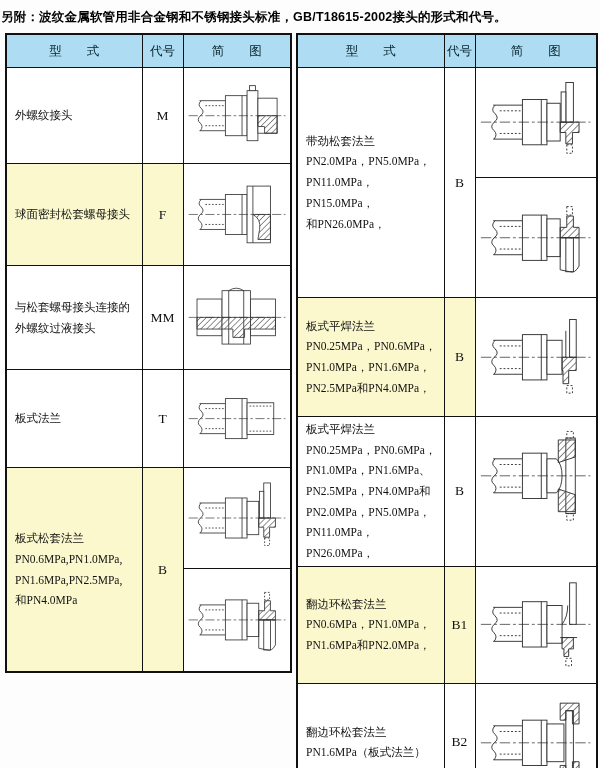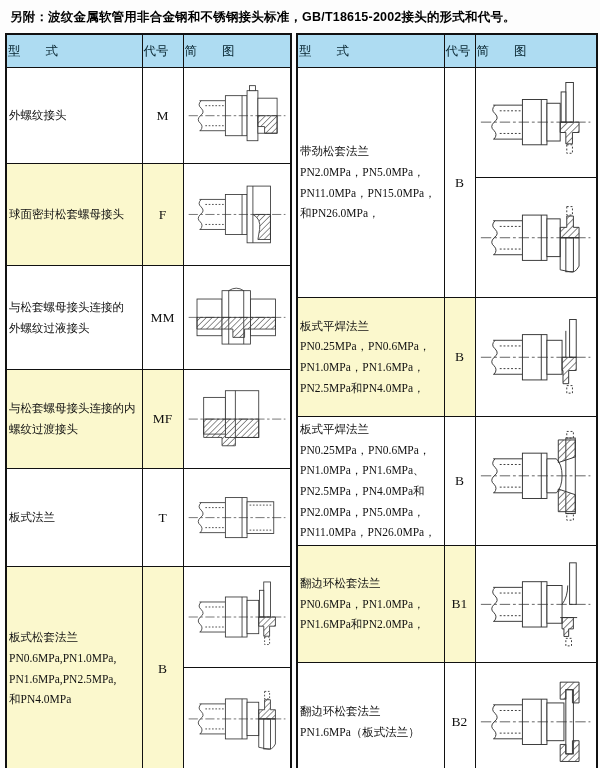--- a/index.html
+++ b/index.html
@@ -2,34 +2,34 @@
 <html style="--header-bg: #aedcf2; --hl-bg: #fbf8cd;"><head>
 <meta charset="utf-8">
 <style>
   html,body{margin:0;padding:0;}
   body{
     width:600px;height:768px;background:#fdfdfd;
     font-family:"Liberation Sans", sans-serif;color:#111;
     overflow:hidden;
   }
   .page-title{
-    margin:9px 0 7px 10px;font-size:12.5px;font-weight:bold;color:#000;
+    margin:9px 0 7px 1px;font-size:12.5px;font-weight:bold;color:#000;
     letter-spacing:0.2px;
   }
   .tables-wrap{display:flex;gap:4px;padding-left:5px;align-items:flex-start;}
   table{border-collapse:collapse;table-layout:fixed;background:#fff;}
   table, td, th{border:1px solid #111;}
   table{border:2px solid #111;}
   th{
     background:var(--header-bg,#aedcf2);font-size:12.5px;font-weight:normal;
-    height:30px;text-align:left;color:#06232e;
+    height:30px;text-align:center;color:#06232e;
     font-family:"Liberation Serif", serif;
   }
   td{padding:0;vertical-align:middle;overflow:hidden;}
-  td.type{padding:2px 4px 2px 2px;}
+  td.type{padding:2px 4px 2px 8px;}
   .type-text{
     white-space:pre-line;font-size:11.5px;line-height:1.8;
     font-family:"Liberation Serif", serif;color:#111;
   }
   td.code{
     text-align:center;font-family:"Liberation Serif", serif;
     font-size:13.5px;color:#111;
   }
   td.diag{vertical-align:top;}
   .diag-stack{display:flex;flex-direction:column;width:100%;height:100%;}
@@ -128,38 +128,20 @@
             <div class="diag-stack" style="height: 103px;">
               <div class="diagram">
                 <svg viewBox="0 0 120 96" preserveAspectRatio="xMidYMid meet">
                   <rect x="12" y="26" width="30" height="44" fill="#fff" stroke="#333333"></rect>
      <rect x="76" y="26" width="30" height="44" fill="#fff" stroke="#333333"></rect>
      <rect x="42" y="16" width="34" height="64" fill="#fff" stroke="#333333"></rect>
      <path d="M50 16 q9 -6 18 0" fill="none" stroke="#333333"></path>
      <line x1="50" y1="16" x2="50" y2="80" stroke="#333333"></line>
      <line x1="68" y1="16" x2="68" y2="80" stroke="#333333"></line>
      <path d="M12 48 h94 v14 h-37 v10 h-14 v-10 h-43 z" fill="url(#hatch)" stroke="#333333"></path>
-                  <line x1="2" y1="48" x2="118" y2="48" stroke="#333333" stroke-width="0.8" stroke-dasharray="11 3 3 3"></line>
-                </svg>
-              </div>
-            </div>
-          </td>
-        </tr>
-        <tr class="hl" style="height: 98px;">
-          <td class="type"><span class="type-text">与松套螺母接头连接的内
-螺纹过渡接头</span></td>
-          <td class="code"><span>MF</span></td>
-          <td class="diag">
-            <div class="diag-stack" style="height: 98px;">
-              <div class="diagram">
-                <svg viewBox="0 0 120 96" preserveAspectRatio="xMidYMid meet">
-                  <rect x="20" y="22" width="26" height="44" fill="#fff" stroke="#333333"></rect>
-     <rect x="46" y="14" width="40" height="56" fill="#fff" stroke="#333333"></rect>
-     <line x1="58" y1="14" x2="58" y2="70" stroke="#333333"></line>
-     <path d="M20 48 h66 v22 h-28 v10 h-16 v-10 h-22 z" fill="url(#hatch)" stroke="#333333"></path>
                   <line x1="2" y1="48" x2="118" y2="48" stroke="#333333" stroke-width="0.8" stroke-dasharray="11 3 3 3"></line>
                 </svg>
               </div>
             </div>
           </td>
         </tr>
         <tr style="height: 97px;">
           <td class="type"><span class="type-text">板式法兰</span></td>
           <td class="code"><span>T</span></td>
           <td class="diag">

